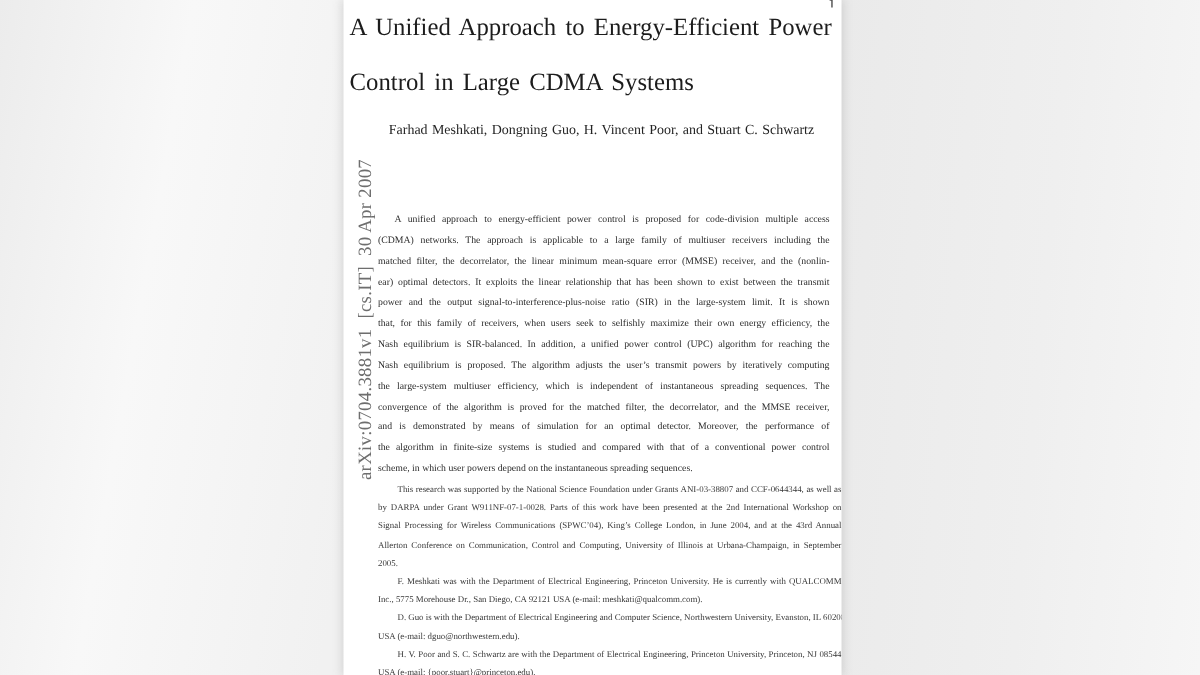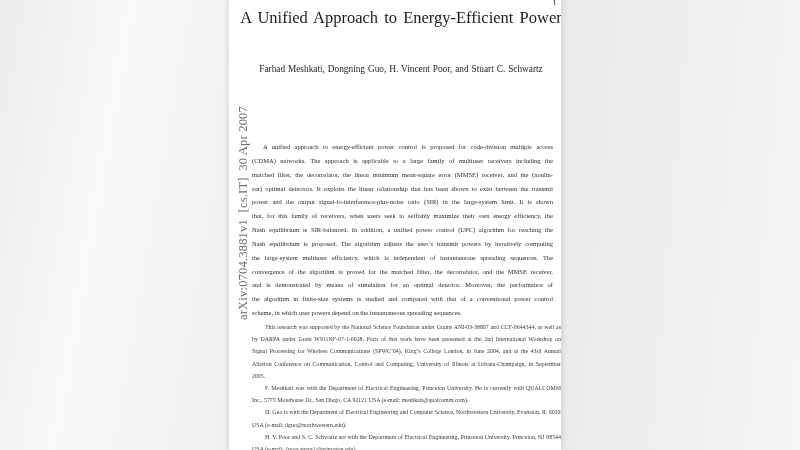--- a/index.html
+++ b/index.html
@@ -31,27 +31,27 @@
     font-size: 12.5px; color: #6e6e6e;
     white-space: pre; text-align: center; letter-spacing: 0.2px;
   }
   .pagenum {
     position: absolute; top: 0; left: 322px; width: 7px; height: 5px;
     overflow: hidden; font-size: 10px; line-height: 7px;
     color: #3a3a3a; text-align: center;
   }
   .title {
     position: absolute; left: 4px; right: -8px;
-    text-align: center; color: #1c1c1c;
+    text-align: left; color: #1c1c1c;
     font-size: 16.5px; word-spacing: 2px; white-space: nowrap;
   }
   .title.l1 { top: 8px; }
   .title.l2 { top: 45px; }
   .authors {
-    position: absolute; left: 4px; right: -8px; top: 64px;
+    position: absolute; left: 4px; right: -8px; top: 82px;
     text-align: center; color: #242424;
     font-size: 9.3px; word-spacing: 0.6px; white-space: nowrap;
   }
   .abs-head {
     position: absolute; left: 30px; width: 301px; top: 120px;
     text-align: center; font-weight: bold; font-size: 7.4px; color: #222;
   }
   .abs-body {
     position: absolute; left: 23px; width: 301px; top: 140px;
     font-size: 6.5px; color: #2a2a2a;
@@ -79,20 +79,21 @@
 <body>
 
 <div class="bg-left"></div>
 <div class="bg-right"></div>
 
 <div class="page">
   <div class="arxiv-stamp">arXiv:0704.3881v1  [cs.IT]  30 Apr 2007</div>
   <div class="pagenum">1</div>
 
   <div class="title l1">A Unified Approach to Energy-Efficient Power</div>
+  <div class="title l2">Control in Large CDMA Systems</div>
 
   <div class="authors">Farhad Meshkati, Dongning Guo, H. Vincent Poor, and Stuart C. Schwartz</div>
 
   <div class="abs-body">
       <div class="tline">A unified approach to energy-efficient power control is proposed for code-division multiple access</div>
       <div class="tline">(CDMA) networks. The approach is applicable to a large family of multiuser receivers including the</div>
       <div class="tline">matched filter, the decorrelator, the linear minimum mean-square error (MMSE) receiver, and the (nonlin-</div>
       <div class="tline">ear) optimal detectors. It exploits the linear relationship that has been shown to exist between the transmit</div>
       <div class="tline">power and the output signal-to-interference-plus-noise ratio (SIR) in the large-system limit. It is shown</div>
       <div class="tline">that, for this family of receivers, when users seek to selfishly maximize their own energy efficiency, the</div>

